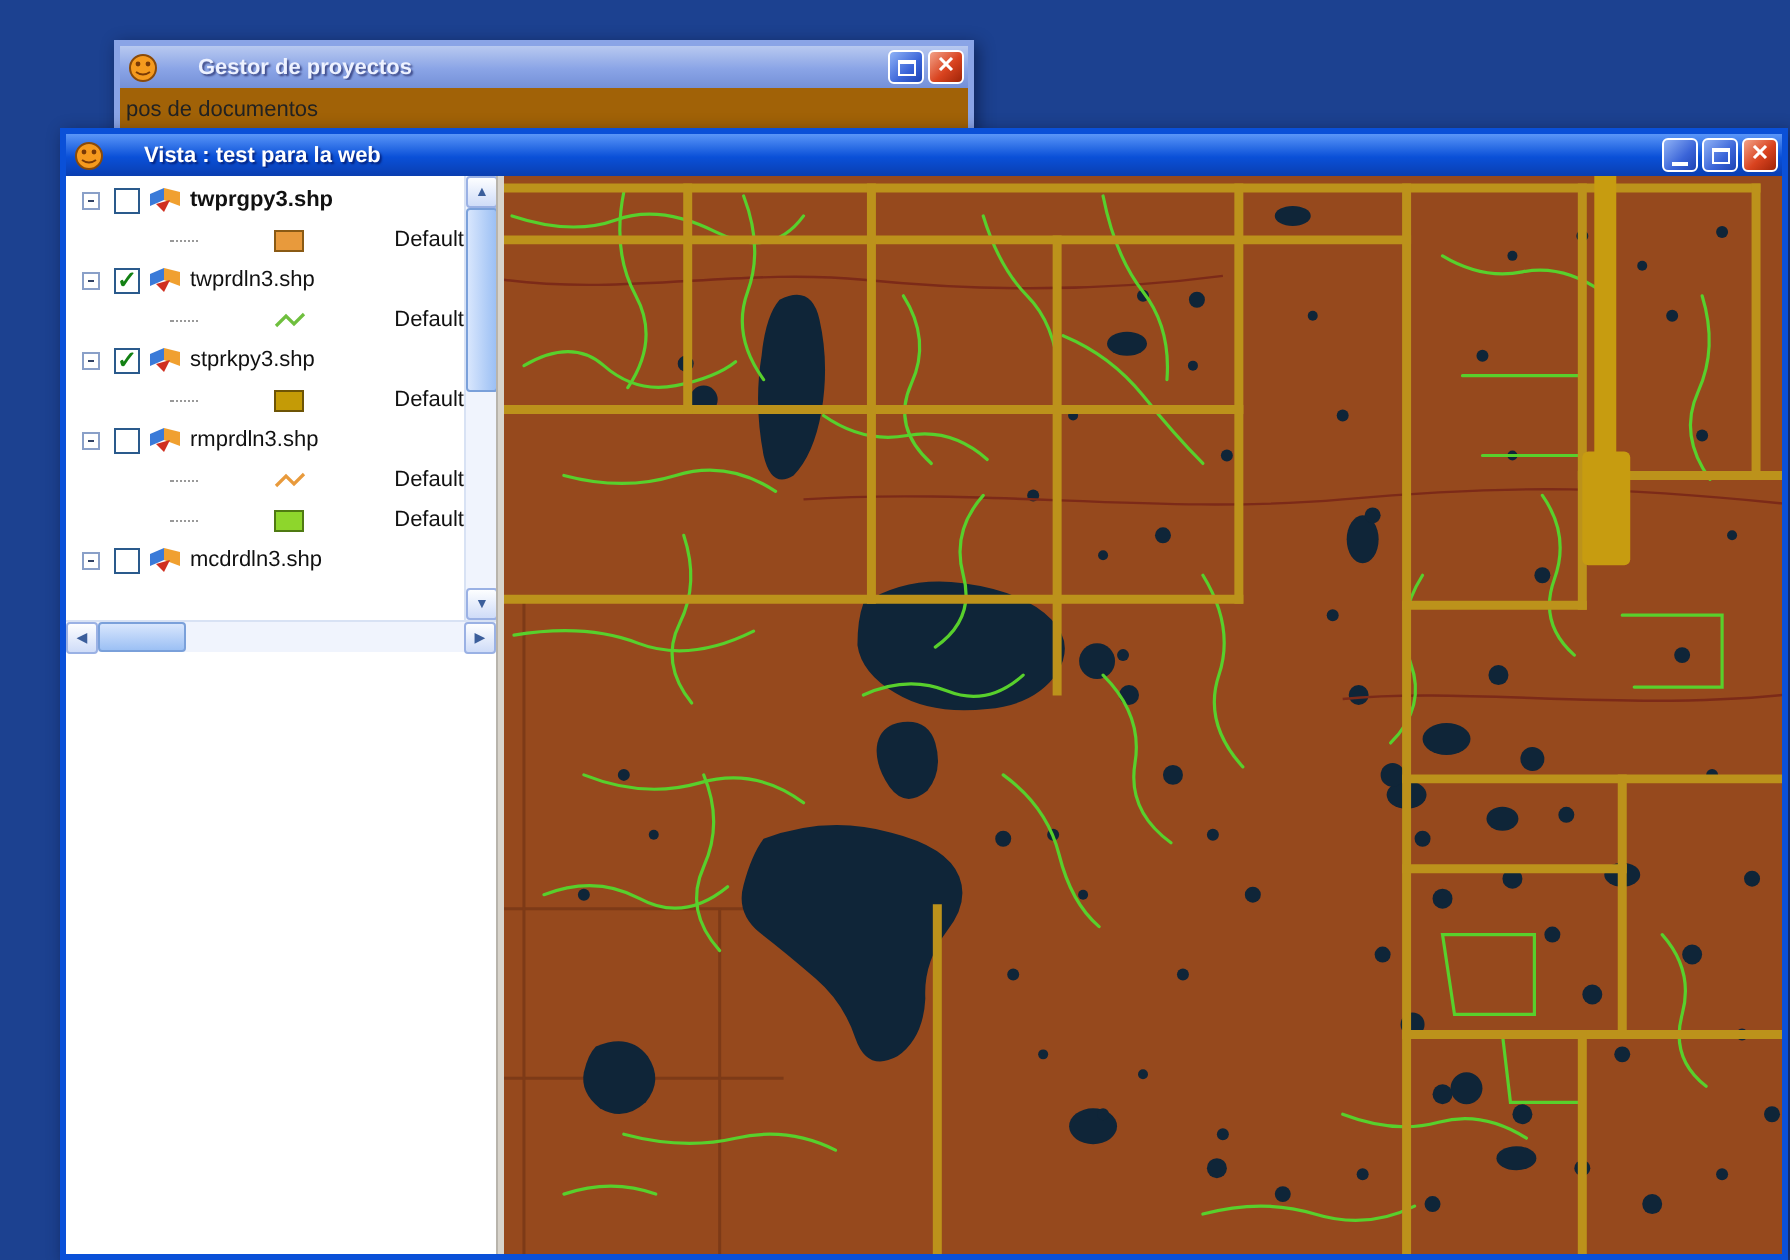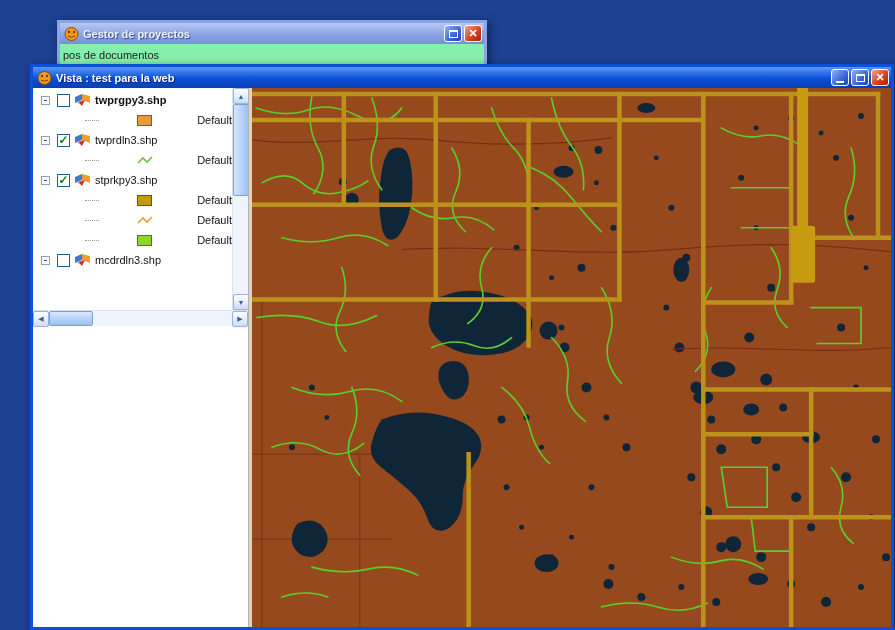--- a/index.html
+++ b/index.html
@@ -1,36 +1,36 @@
 <!DOCTYPE html>
 <html style="--desktop: #1c4190; --titlebar-active: #0a50d8; --titlebar-inactive: #8aa4e6; --close-button: #d9431f; --land: #96491d; --water: #0f2538; --road: #58d02c; --boundary: #bc921b; --band: #c79c10; --redline: #7c2a18; --section: #7d3a17;"><head>
 <meta charset="utf-8">
 <style>
   * { margin:0; padding:0; box-sizing:border-box; }
   body { font-family:"Liberation Sans", sans-serif; }
   .desktop { position:relative; width:895px; height:630px; overflow:hidden; background:var(--desktop,#1c4190); }
 
   .window { position:absolute; box-shadow:2px 2px 8px rgba(0,0,20,.45); }
-  .titlebar { height:21px; display:flex; align-items:center; gap:4px; padding:0 2px 0 4px; }
+  .titlebar { height:21px; display:flex; align-items:center; gap:20px; padding:0 2px 0 4px; }
   .titlebar.active { background:linear-gradient(180deg,#5a96f8 0%, var(--titlebar-active,#0a50d8) 55%, #0a3eb0 100%); }
   .titlebar.inactive { background:linear-gradient(180deg,#b8c9f0 0%, var(--titlebar-inactive,#8aa4e6) 55%, #7490d8 100%); }
   .title-text { flex:1; font-size:11px; font-weight:bold; color:#fff; text-shadow:1px 1px 1px rgba(0,0,60,.55); white-space:nowrap; overflow:hidden; }
   .titlebar.inactive .title-text { color:#eef2ff; }
   .tb-buttons { display:flex; gap:2px; }
   .tb { width:18px; height:17px; border:1px solid #fff; border-radius:3px; display:flex; align-items:center; justify-content:center; cursor:pointer; padding:0; }
   .tb.blue { background:linear-gradient(135deg,#8fb2f6 0%,#3a64d8 60%,#1e44b4 100%); }
   .tb.red { background:linear-gradient(135deg,#f2a288 0%, var(--close-button,#d9431f) 55%, #9e2408 100%); }
   .glyph-min { display:block; width:8px; height:2px; background:#fff; margin-top:9px; }
   .glyph-max { display:block; width:9px; height:8px; border:1px solid #fff; border-top-width:2px; }
   .glyph-close { color:#fff; font-size:11px; font-weight:bold; line-height:1; }
   .app-icon { width:15px; height:15px; display:flex; }
 
   
   #win-pm { left:57px; top:20px; width:430px; height:47px; border:3px solid var(--titlebar-inactive,#8aa4e6); border-bottom:none; overflow:hidden; z-index:1; background:#eeece0; }
-  .pm-body { height:26px; background:#86efac; font-size:11px; color:#222; padding:5px 2px 0 3px; }
+  .pm-body { height:26px; background:#a16207; font-size:11px; color:#222; padding:5px 2px 0 3px; }
 
   
   #win-view { left:30px; top:64px; width:864px; height:566px; border:3px solid var(--titlebar-active,#0a50d8); z-index:2; background:#fff; display:flex; flex-direction:column; }
   .view-content { flex:1; display:flex; overflow:hidden; }
 
   
   .toc-panel { width:215px; background:#fff; display:flex; flex-direction:column; }
   .tree-viewport { position:relative; height:222px; overflow:hidden; }
   .tree-rows { position:absolute; left:0; top:2px; right:16px; }
   .row { height:20px; display:flex; align-items:center; font-size:11px; color:#111; }
@@ -177,20 +177,32 @@
                     <polygon points="7,0 15,2 15,9 7,6" fill="#f0a030"></polygon>
                     <polygon points="3,8 10,6 7,12" fill="#d03020"></polygon>
                   </svg>
                 </span>
                 <span class="lname">stprkpy3.shp</span>
               </div>
               <div class="row legend-row">
                 <span class="dotlead"></span>
                 <span class="sym-fill" style="background:#c49b06;border-color:#6d5405"></span>
                 <span class="legname">Default</span>
+              </div>
+              <div class="row layer-row">
+                <span class="expander"></span>
+                <span class="cb"></span>
+                <span class="licon">
+                  <svg width="15" height="13" viewBox="0 0 15 13">
+                    <polygon points="0,3 7,0 7,6 0,9" fill="#3a7ad8"></polygon>
+                    <polygon points="7,0 15,2 15,9 7,6" fill="#f0a030"></polygon>
+                    <polygon points="3,8 10,6 7,12" fill="#d03020"></polygon>
+                  </svg>
+                </span>
+                <span class="lname">rmprdln3.shp</span>
               </div>
               <div class="row legend-row">
                 <span class="dotlead"></span>
                 <span class="sym-line">
                   <svg width="16" height="10" viewBox="0 0 16 10">
                     <polyline points="1,8 6,3 10,7 15,2" fill="none" stroke="#e89a3c" stroke-width="1.6"></polyline>
                   </svg>
                 </span>
                 <span class="legname">Default</span>
               </div>

